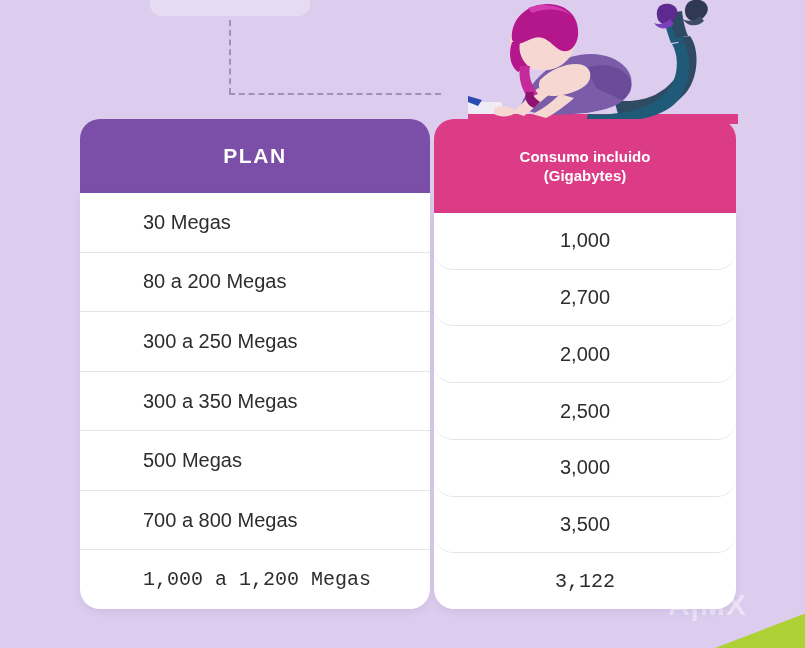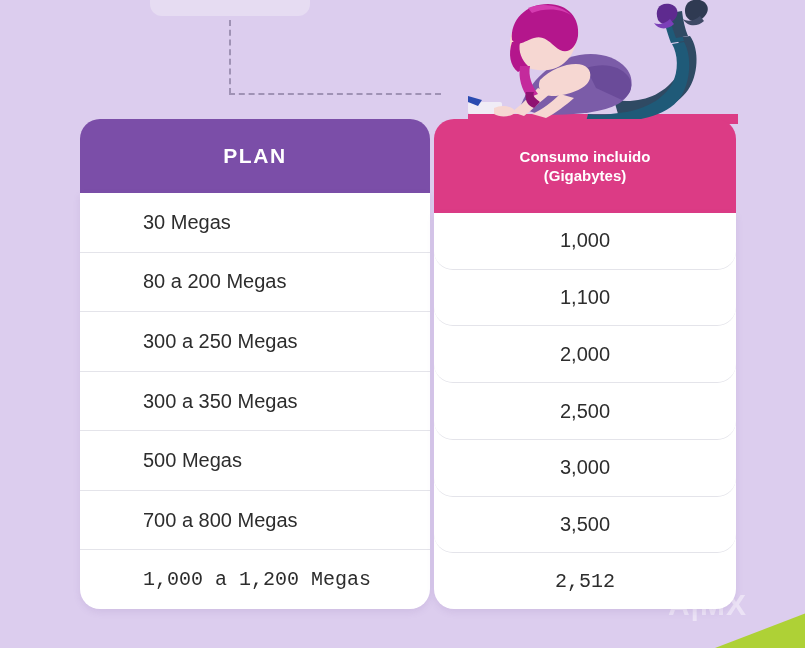--- a/index.html
+++ b/index.html
@@ -224,33 +224,33 @@
       <div>
         <div>Consumo incluido</div>
         <div>(Gigabytes)</div>
       </div>
     </div>
     <div class="col-body">
       <div class="cell">
           <span>1,000</span>
         </div>
       <div class="cell">
-          <span>1,100</span>
+          <span>2,700</span>
         </div>
       <div class="cell">
           <span>2,000</span>
         </div>
       <div class="cell">
           <span>2,500</span>
         </div>
       <div class="cell">
           <span>3,000</span>
         </div>
       <div class="cell">
           <span>3,500</span>
         </div>
       <div class="cell">
-          <span>2,512</span>
+          <span>3,122</span>
         </div>
     </div>
   </div>
 
 </div>
 
 </body></html>

